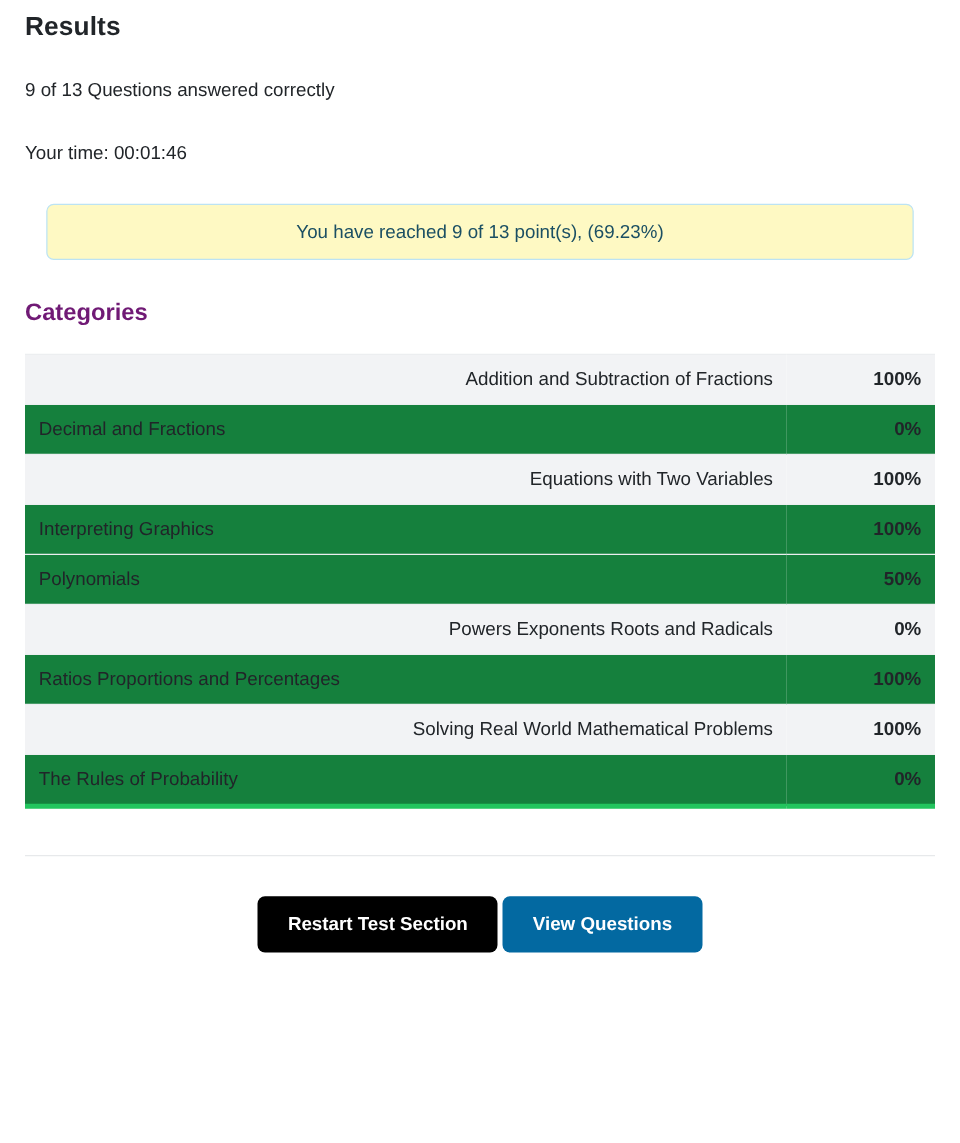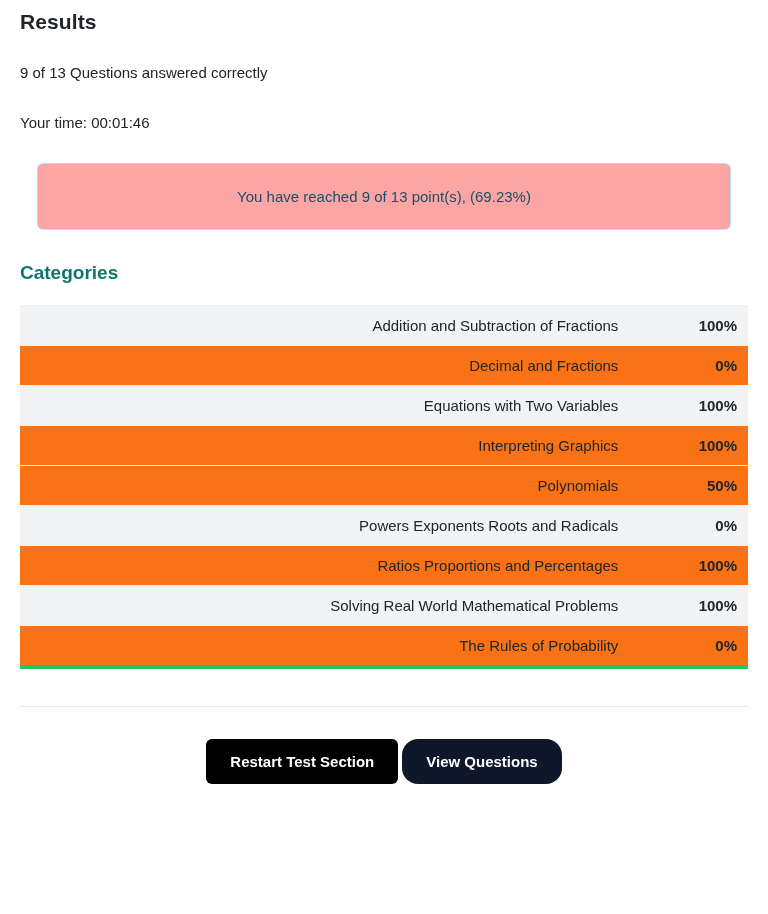--- a/index.html
+++ b/index.html
@@ -32,47 +32,46 @@
     color: #212529;
     margin-top: 30px;
   }
   .time-line {
     font-size: 15px;
     color: #212529;
     margin-top: 33px;
   }
   .alert-box {
     margin: 32px 17px 0 17px;
-    background: #fca5a5;
+    background: #fef9c3;
     border: 1px solid #bce3f3;
     border-radius: 6px;
-    padding: 24px 10px;
+    padding: 13px 10px;
     text-align: center;
     font-size: 15px;
     color: #1b4f63;
   }
   .categories-title {
     font-size: 19px;
     font-weight: bold;
-    color: #0f766e;
+    color: #701a75;
     margin: 32px 0 0 0;
   }
   .cat-table {
     margin-top: 21px;
     border-collapse: collapse;
     width: 100%;
     font-size: 15px;
   }
   .cat-table tr.odd td {
     background: #f2f3f5;
     text-align: right;
   }
   .cat-table tr.even td {
-    background: #f97316;
-    text-align: right;
+    background: #15803d;
   }
   .cat-table td {
     padding: 11px 11px;
     border-top: 1px solid #eceef0;
     color: #212529;
   }
   .cat-table tr:last-child td {
     border-bottom: 4px solid #22c55e;
   }
   .cat-table td.score {
@@ -100,22 +99,21 @@
     border-radius: 6px;
     padding: 15px 24px;
     cursor: pointer;
     color: #ffffff;
     line-height: 1;
   }
   .btn-restart {
     background: #000000;
   }
   .btn-view {
-    background: #0f172a;
-    border-radius: 16px;
+    background: #0369a1;
   }
 </style>
 </head>
 <body>
 
 <div class="page">
 
   <h1 class="results-title">Results</h1>
 
   <div class="summary-line">9 of 13 Questions answered correctly</div>

